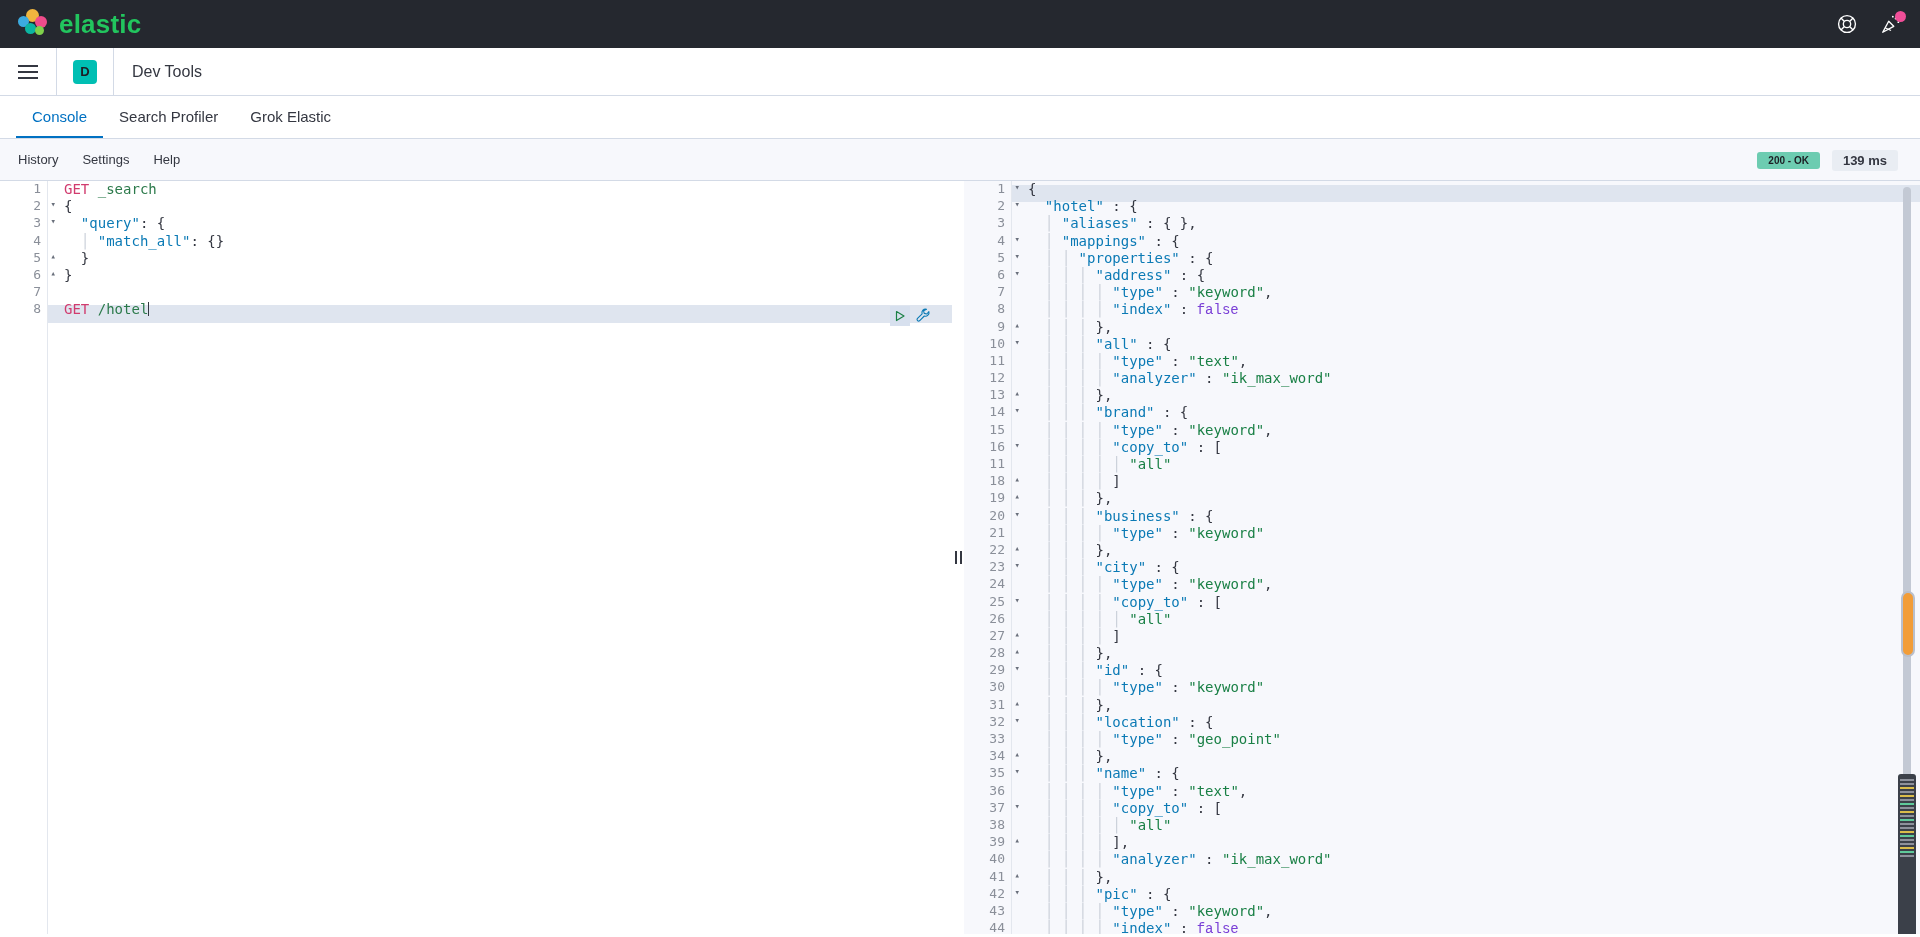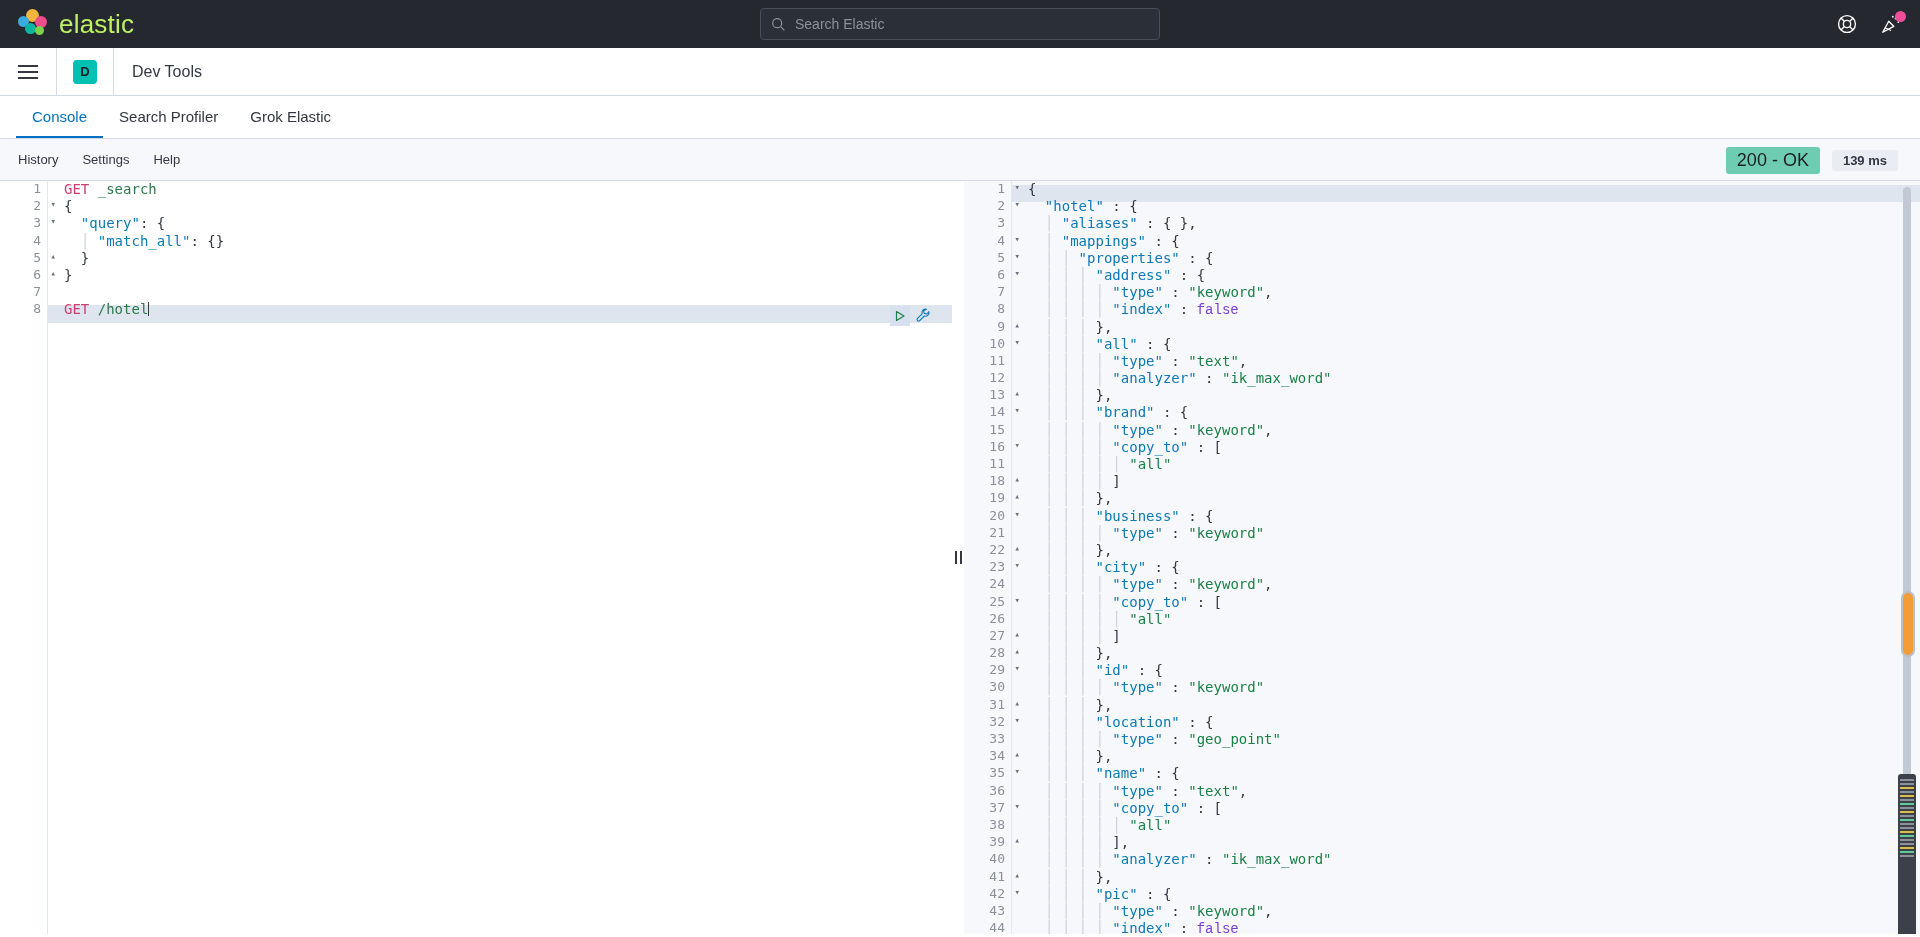--- a/index.html
+++ b/index.html
@@ -23,21 +23,21 @@
   .elastic-logo { width: 30px; height: 30px; position: relative; }
   .elastic-logo i {
     position: absolute; border-radius: 50%; display: block;
   }
   .el-a { width: 13px; height: 13px; background: #f0b63e; left: 8px;  top: 0px; }
   .el-b { width: 12px; height: 12px; background: #ef4c8b; left: 17px; top: 7px; }
   .el-c { width: 11px; height: 11px; background: #3caadf; left: 0px;  top: 7px; }
   .el-d { width: 11px; height: 11px; background: #0bb5a1; left: 7px;  top: 14px; }
   .el-e { width: 9px;  height: 9px;  background: #7fd14b; left: 17px; top: 17px; }
   .brand-name {
-    color: #bef264; font-size: 26px; font-weight: 400; letter-spacing: .2px;
+    color: #22c55e; font-size: 26px; font-weight: 700; letter-spacing: .2px;
   }
   .global-search {
     position: absolute; left: 50%; transform: translateX(-50%);
     width: 400px; height: 32px;
     background: #2b2f38;
     border: 1px solid #4a4f59;
     border-radius: 4px;
     display: flex; align-items: center;
     padding: 0 10px; gap: 9px;
   }
@@ -102,21 +102,21 @@
     border-bottom: 1px solid #d3dae6;
     position: relative;
   }
   .tool-link { font-size: 13px; color: #343741; cursor: pointer; }
   .toolbar-right {
     position: absolute; right: 22px; top: 0; height: 42px;
     display: flex; align-items: center; gap: 12px;
   }
   .status-pill {
     background: #6dccb1; color: #1d1e24;
-    font-size: 18px; font-weight: 400;
+    font-size: 10px; font-weight: 700;
     padding: 3px 11px; border-radius: 3px;
   }
   .time-pill {
     background: #e9edf3; color: #343741;
     font-size: 13px; font-weight: 700;
     padding: 3px 11px; border-radius: 3px;
   }
 
   
   .editor-area {
@@ -222,27 +222,20 @@
     <span class="elastic-logo">
       <i class="el-a"></i>
         <i class="el-b"></i>
         <i class="el-c"></i>
         <i class="el-d"></i>
         <i class="el-e"></i>
     </span>
     <span class="brand-name">elastic</span>
   </div>
 
-  <div class="global-search">
-    <svg width="15" height="15" viewBox="0 0 16 16">
-      <circle cx="6.6" cy="6.6" r="4.8" fill="none" stroke="#8d919b" stroke-width="1.3"></circle>
-      <line x1="10.2" y1="10.2" x2="14.3" y2="14.3" stroke="#8d919b" stroke-width="1.3"></line>
-    </svg>
-    <span class="ph">Search Elastic</span>
-  </div>
 
   <div class="header-right">
     <span class="hicon">
       <svg width="22" height="22" viewBox="0 0 24 24">
         <circle cx="12" cy="12" r="9.2" fill="none" stroke="#ffffff" stroke-width="1.5"></circle>
         <circle cx="12" cy="12" r="4" fill="none" stroke="#ffffff" stroke-width="1.5"></circle>
         <line x1="5.4" y1="5.4" x2="9.2" y2="9.2" stroke="#ffffff" stroke-width="1.5"></line>
         <line x1="14.8" y1="14.8" x2="18.6" y2="18.6" stroke="#ffffff" stroke-width="1.5"></line>
         <line x1="18.6" y1="5.4" x2="14.8" y2="9.2" stroke="#ffffff" stroke-width="1.5"></line>
         <line x1="9.2" y1="14.8" x2="5.4" y2="18.6" stroke="#ffffff" stroke-width="1.5"></line>

